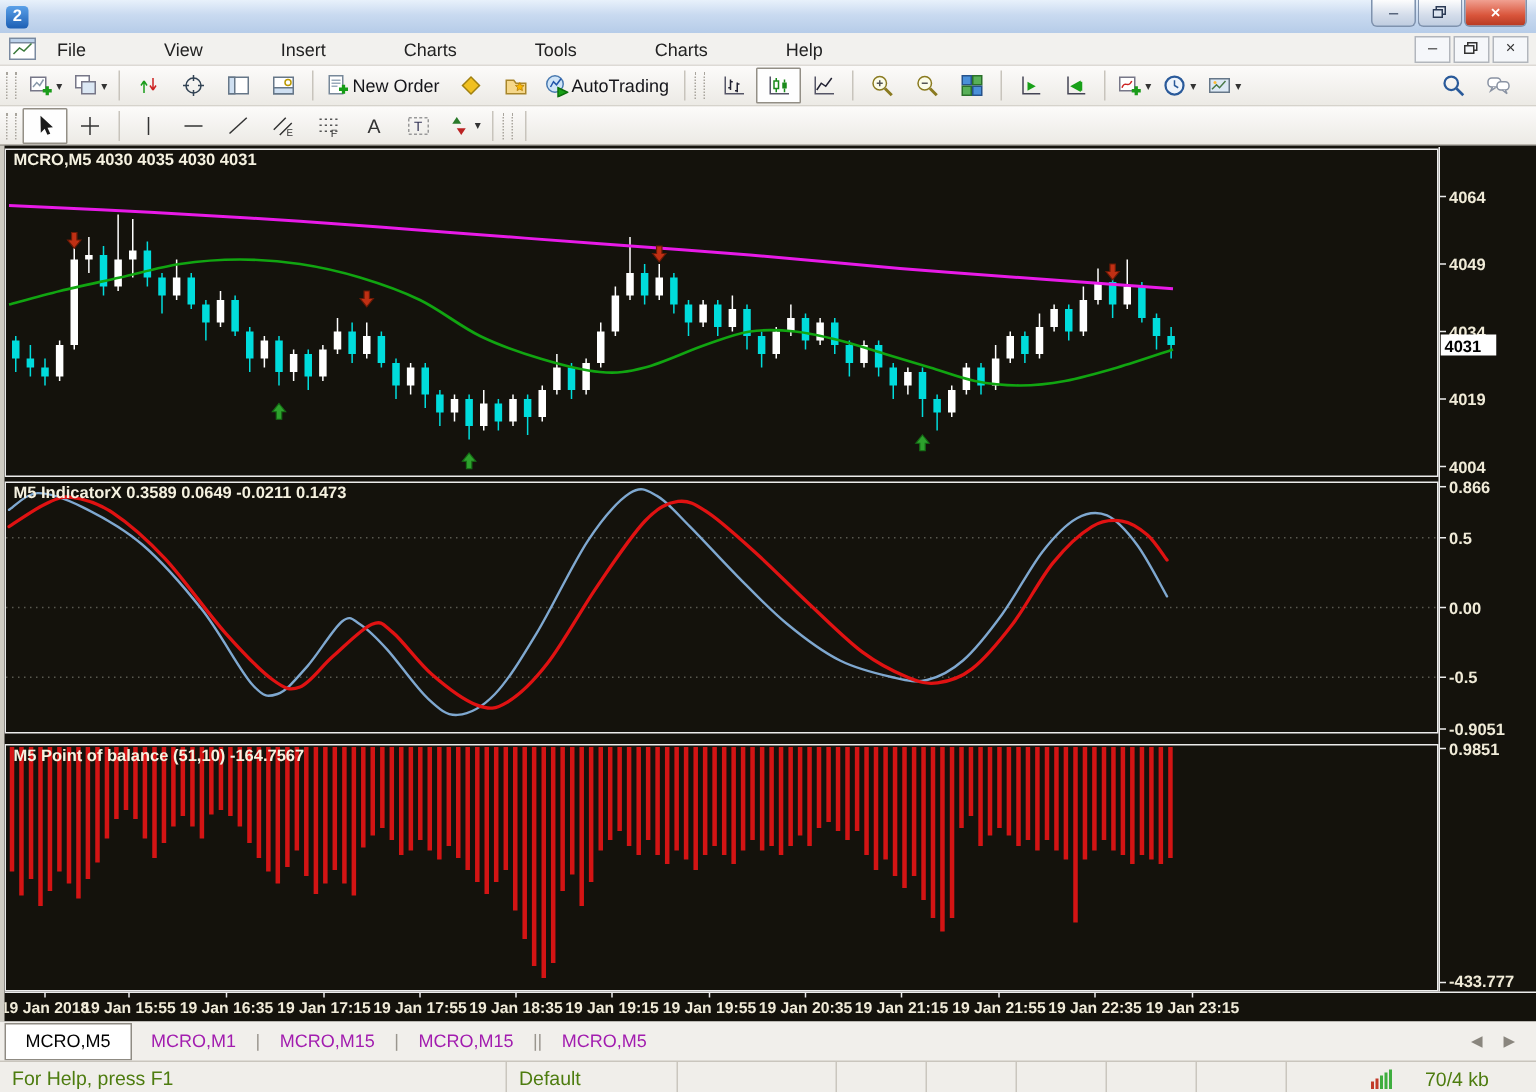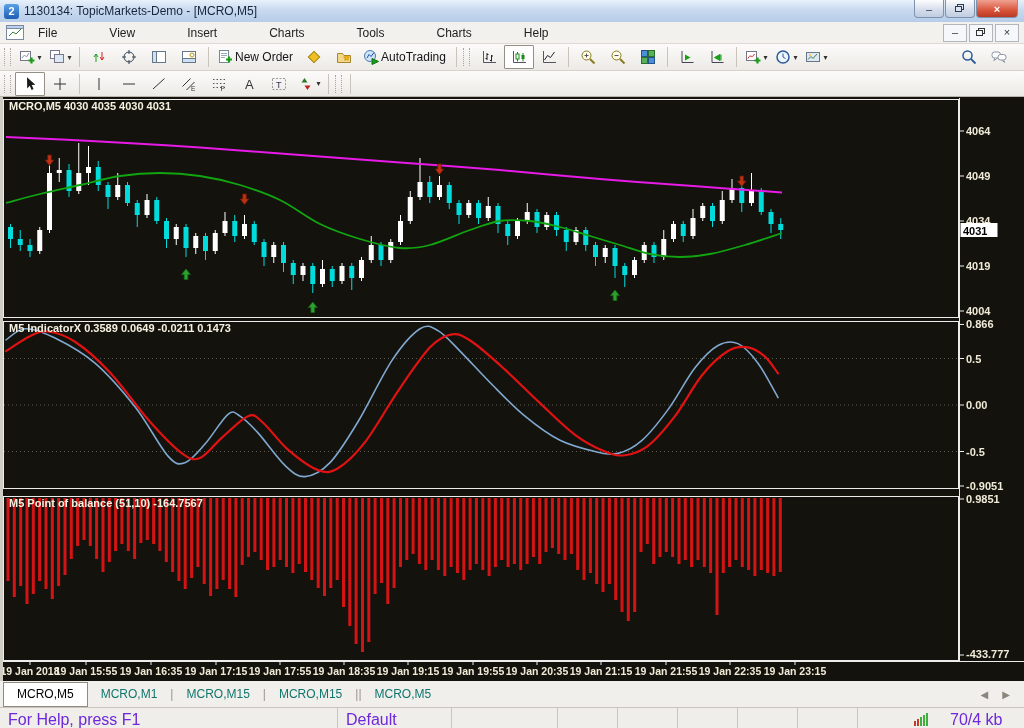--- a/index.html
+++ b/index.html
@@ -47,42 +47,41 @@
   .tf-btn{font-size:11px;color:#44403a;padding:0 7px;height:20px;display:flex;align-items:center;
     border:1px solid transparent;margin:0 1px;}
   .tf-btn.selected{background:#fff;border-color:#959189;color:#000;}
   
   #chart-area{position:absolute;top:97px;left:0;width:1024px;height:584px;background:#14120c;
     border-left:3px solid #cfccc3;box-sizing:border-box;}
   svg text{font-family:"Liberation Sans",sans-serif;}
   
   #tabbar{position:absolute;top:681px;left:0;width:1024px;height:26px;background:#f1efeb;
     display:flex;align-items:center;padding-left:3px;box-sizing:border-box;text-align:right;}
-  .tab{font-size:12px;color:#0f766e;padding:4px 13px 5px;white-space:nowrap;}
+  .tab{font-size:12px;color:#a21caf;padding:4px 13px 5px;white-space:nowrap;}
   .tab.active{background:#fff;border:1px solid #8f8b83;color:#000;}
   .tab-sep{color:#9a968e;font-size:12px;}
   .tab-scroll{margin-left:auto;display:flex;gap:14px;margin-right:14px;}
   .tab-scroll span{font-size:10px;color:#8a867e;}
   
   #statusbar{position:absolute;top:707px;left:0;width:1024px;height:21px;background:#f0eeea;
     border-top:1px solid #c9c5bd;display:flex;align-items:stretch;box-sizing:border-box;}
-  .cell{border-right:1px solid #cac6be;padding:3px 8px 0;font-size:16px;color:#6d28d9;
+  .cell{border-right:1px solid #cac6be;padding:3px 8px 0;font-size:13px;color:#4d7c0f;
     box-sizing:border-box;white-space:nowrap;overflow:hidden;}
   .cell.net{display:flex;align-items:center;gap:22px;border-right:none;}
   .sig{display:inline-flex;align-items:flex-end;gap:1px;height:13px;}
   .sig i{display:block;width:2px;}
 </style>
 </head>
 <body>
 
 <div id="app">
 
   <div class="titlebar">
     <div class="logo">2</div>
-    <div class="title-text">1130134: TopicMarkets-Demo - [MCRO,M5]</div>
     <div class="win-controls">
       <div class="win-btn">–</div>
       <div class="win-btn">
         <svg width="10" height="9" viewBox="0 0 10 9">
             <rect x="2.5" y="0.5" width="6" height="5" fill="none" stroke="#2a3a55"></rect>
             <rect x="0.5" y="2.5" width="6" height="5" fill="#dde5f0" stroke="#2a3a55"></rect>
           </svg>
       </div>
       <div class="win-btn close">×</div>
     </div>

